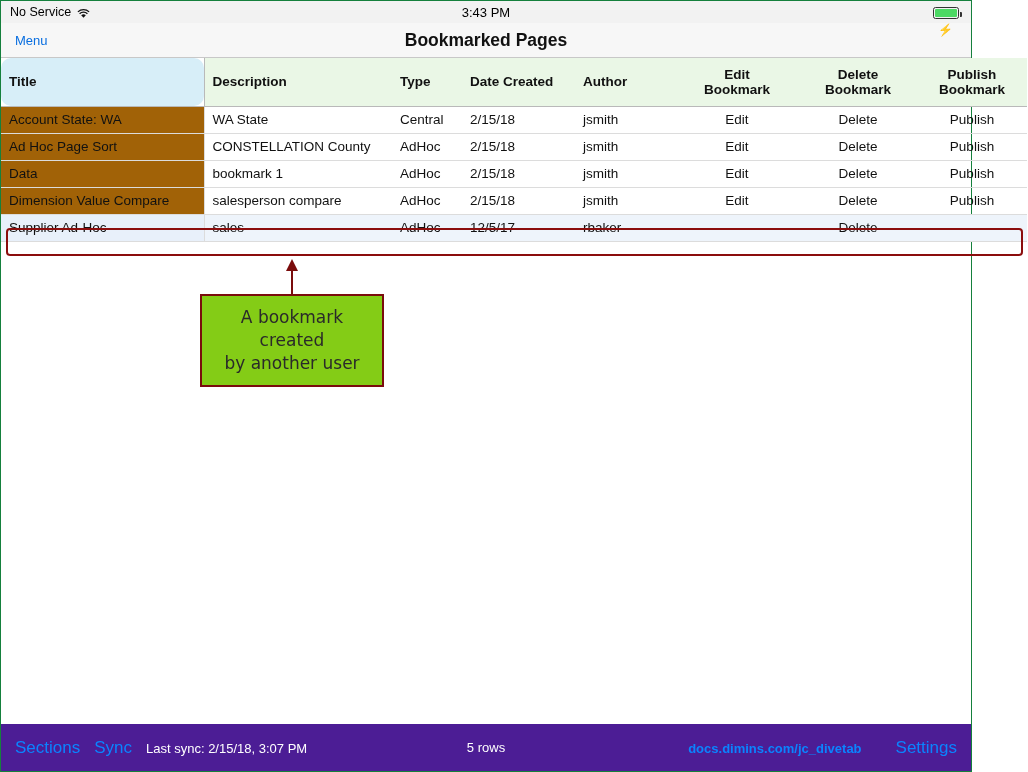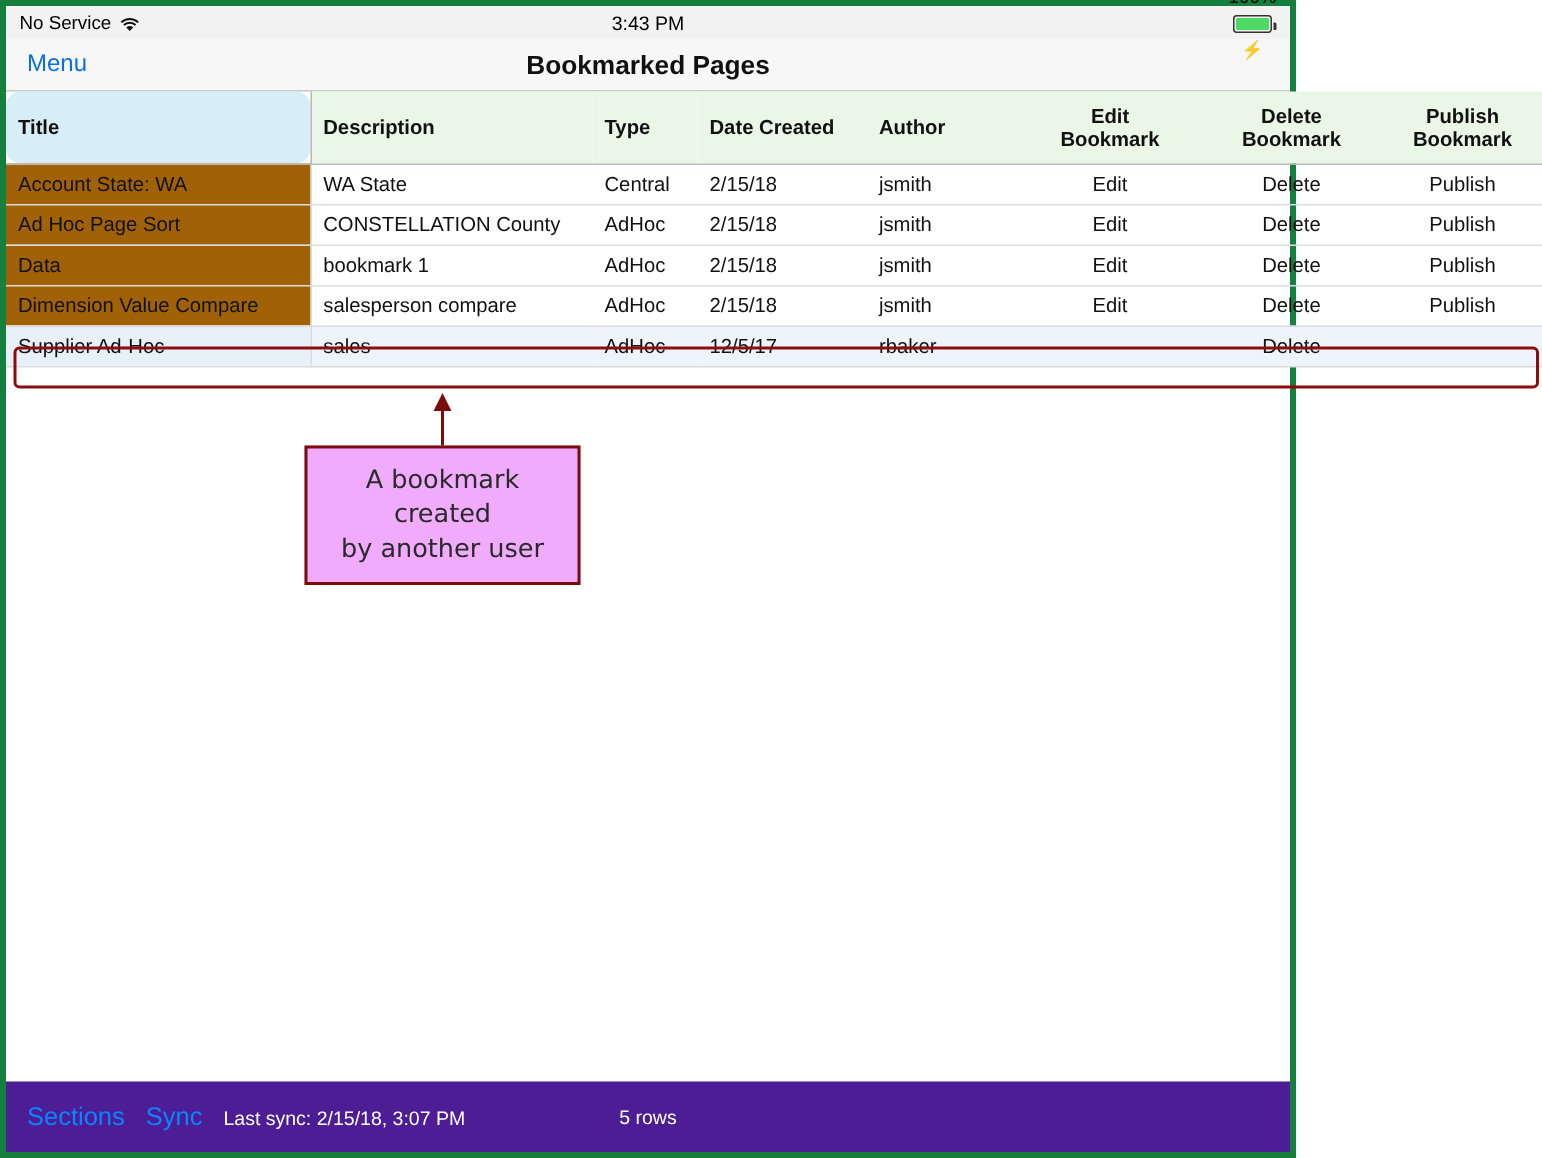--- a/index.html
+++ b/index.html
@@ -5,22 +5,22 @@
   * { box-sizing: border-box; }
   html, body {
     margin: 0; padding: 0;
     width: 1028px; height: 772px;
     font-family: "Liberation Sans", sans-serif;
     background: #ffffff;
     overflow: hidden;
   }
   #app {
     position: relative;
-    width: 864px; height: 772px;
-    border: 4px solid #15803d;
+    width: 972px; height: 772px;
+    border: 1px solid #15803d;
     background: #fff;
   }
 
   
   .statusbar {
     height: 22px;
     background: #f2f2f2;
     display: flex;
     align-items: center;
     font-size: 12.5px;
@@ -58,21 +58,21 @@
     height: 35px;
     background: #f7f7f7;
     position: relative;
     display: flex;
     align-items: center;
     padding: 0 14px;
     border-bottom: 1px solid #c8c8c8;
   }
   .nav-menu {
     color: #0a6fe0;
-    font-size: 16px;
+    font-size: 13px;
     cursor: pointer;
   }
   .nav-title {
     position: absolute; left: 0; right: 0;
     text-align: center;
     font-size: 17.5px; font-weight: bold; color: #111;
   }
 
   
   .table-wrap { position: relative; }
@@ -116,21 +116,21 @@
     position: absolute;
     border: 2px solid #8b0d0d;
     border-radius: 4px;
     pointer-events: none;
   }
 
   
   .callout {
     position: absolute;
     border: 2px solid #7a0c0c;
-    background: #f0abfc;
+    background: #84cc16;
     color: #2a2a2a;
     font-size: 17px;
     line-height: 1.35;
     text-align: center;
     padding: 10px 12px;
     font-family: "DejaVu Sans", sans-serif;
   }
   .arrow-svg { position: absolute; pointer-events: none; }
 
   
@@ -287,15 +287,19 @@
     <div>by another user</div>
   </div>
 
   <div class="toolbar">
     <div class="tb-left">
       <span class="tb-link">Sections</span>
       <span class="tb-link">Sync</span>
       <span class="tb-sync-info">Last sync: 2/15/18, 3:07 PM</span>
     </div>
     <div class="tb-center">5 rows</div>
+    <div class="tb-right">
+      <span class="tb-url">docs.dimins.com/jc_divetab</span>
+      <span class="tb-settings">Settings</span>
+    </div>
   </div>
 
 </div>
 
 </body></html>

